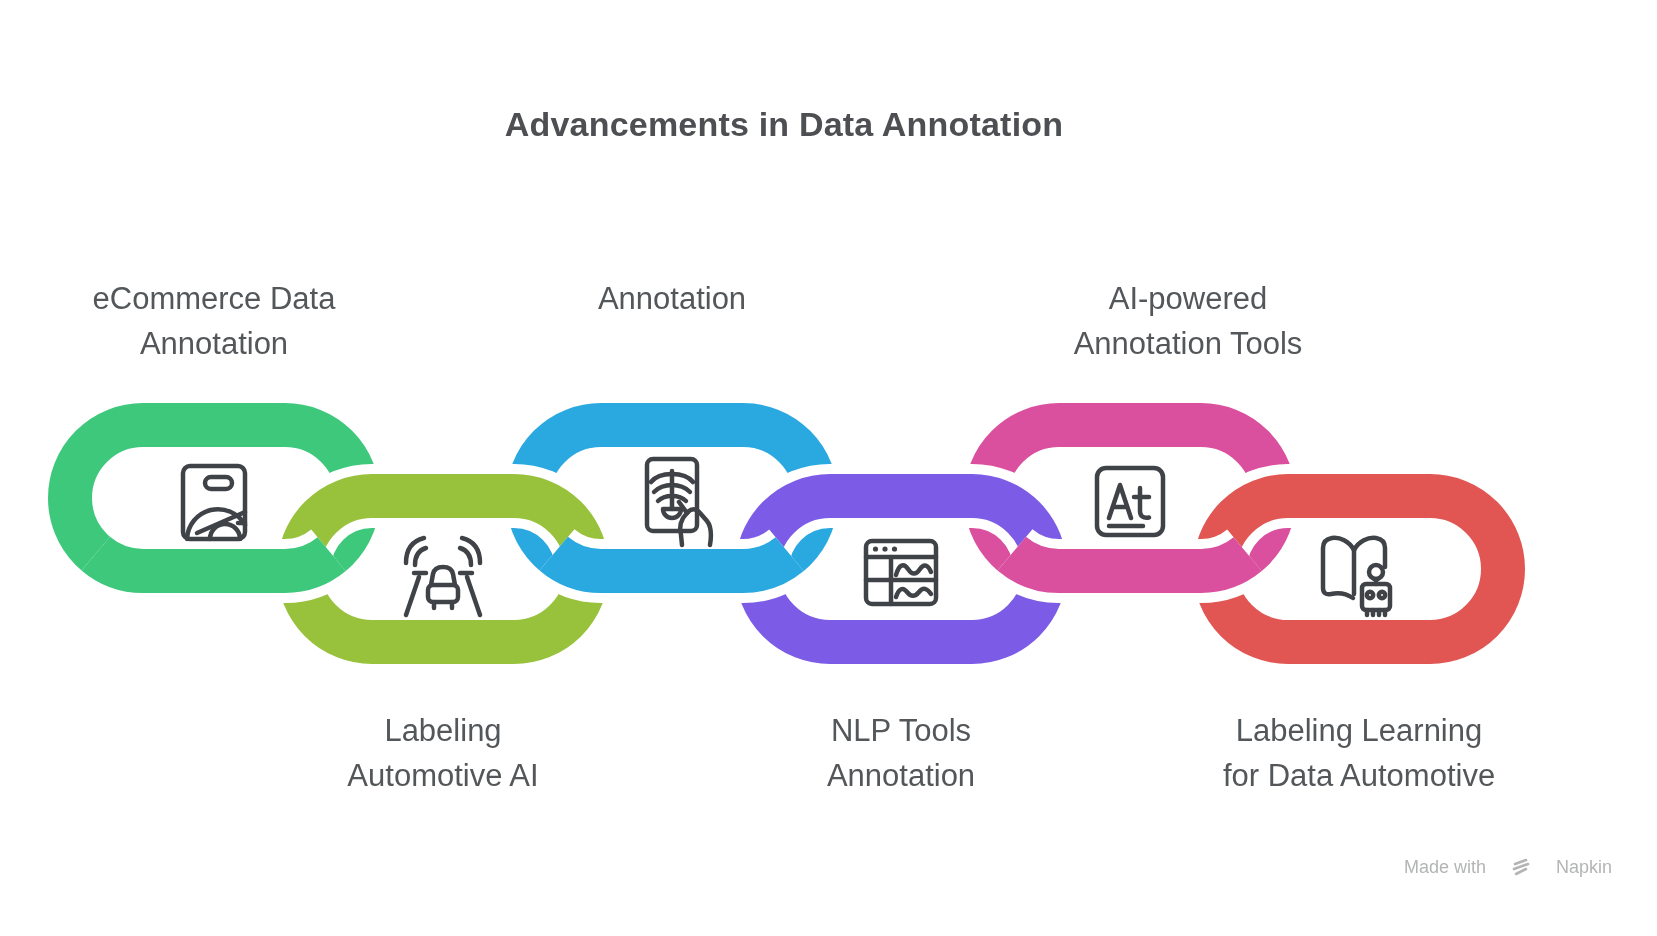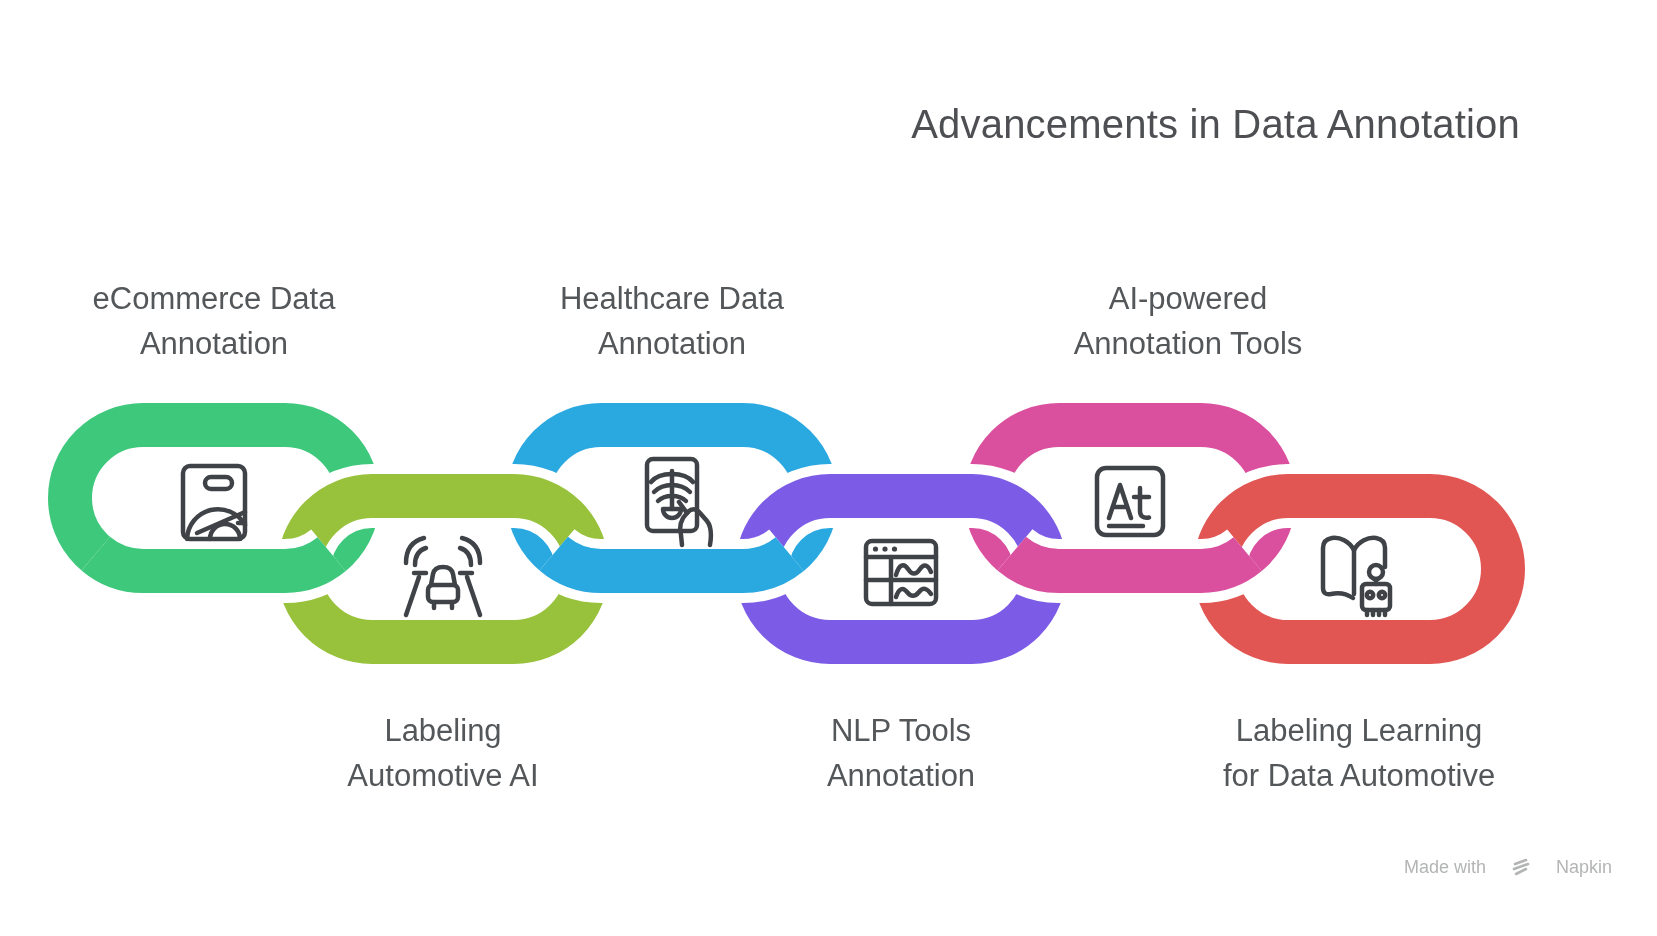--- a/index.html
+++ b/index.html
@@ -3,21 +3,21 @@
 <meta charset="utf-8">
 <style>
   html,body{margin:0;padding:0;}
   body{
     width:1657px;height:936px;position:relative;overflow:hidden;
     background:var(--background,#fff);
     font-family:"Liberation Sans",sans-serif;
   }
   .page-title{
     position:absolute;left:48px;width:1472px;top:100px;
-    text-align:right;font-size:40px;font-weight:400;line-height:48px;
+    text-align:center;font-size:34px;font-weight:700;line-height:48px;
     color:var(--title-text,#4d4f52);letter-spacing:.2px;
   }
   .chain-svg{position:absolute;left:0;top:0;}
   .chain-svg path{fill:none;}
   .casing{stroke:#ffffff;stroke-width:64;}
   .chain{stroke-width:44;}
   .patch{stroke-dasharray:0 320.4 243.9 2500;}
   .node-label{
     position:absolute;width:480px;transform:translateX(-50%);
     text-align:center;font-size:31px;line-height:45px;
@@ -173,21 +173,20 @@
 
 <div class="node-label top" style="left:214px">
   <span>eCommerce Data</span>
   <span>Annotation</span>
 </div>
 <div class="node-label bottom" style="left:443px">
   <span>Labeling</span>
   <span>Automotive AI</span>
 </div>
 <div class="node-label top" style="left:672px">
-  <span>Healthcare Data</span>
   <span>Annotation</span>
 </div>
 <div class="node-label bottom" style="left:901px">
   <span>NLP Tools</span>
   <span>Annotation</span>
 </div>
 <div class="node-label top" style="left:1188px">
   <span>AI-powered</span>
   <span>Annotation Tools</span>
 </div>

